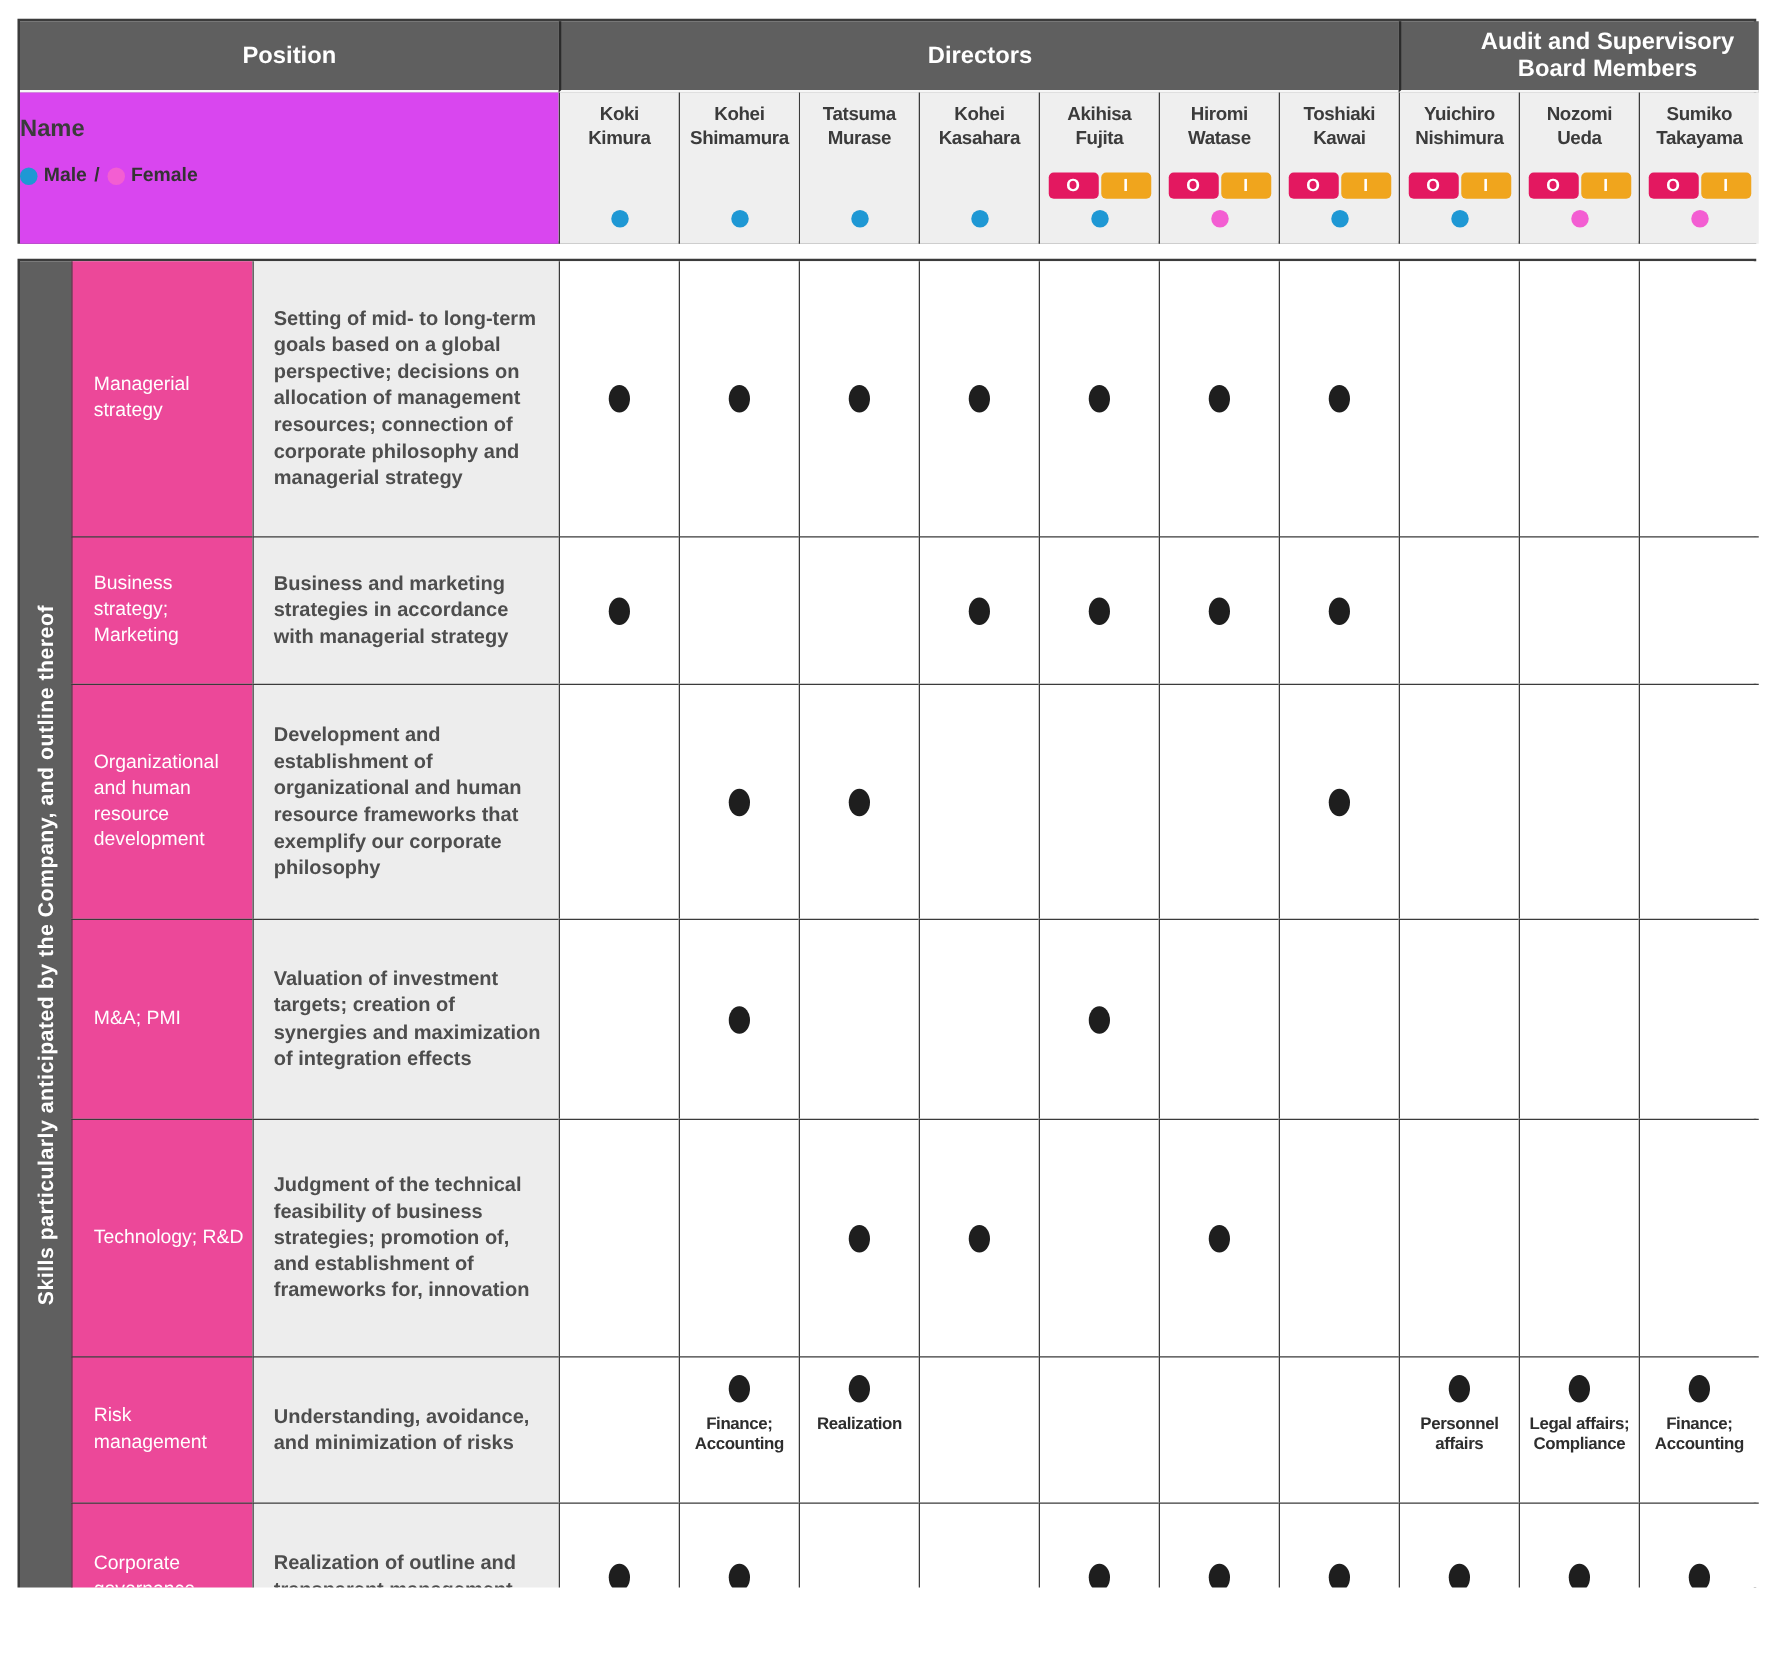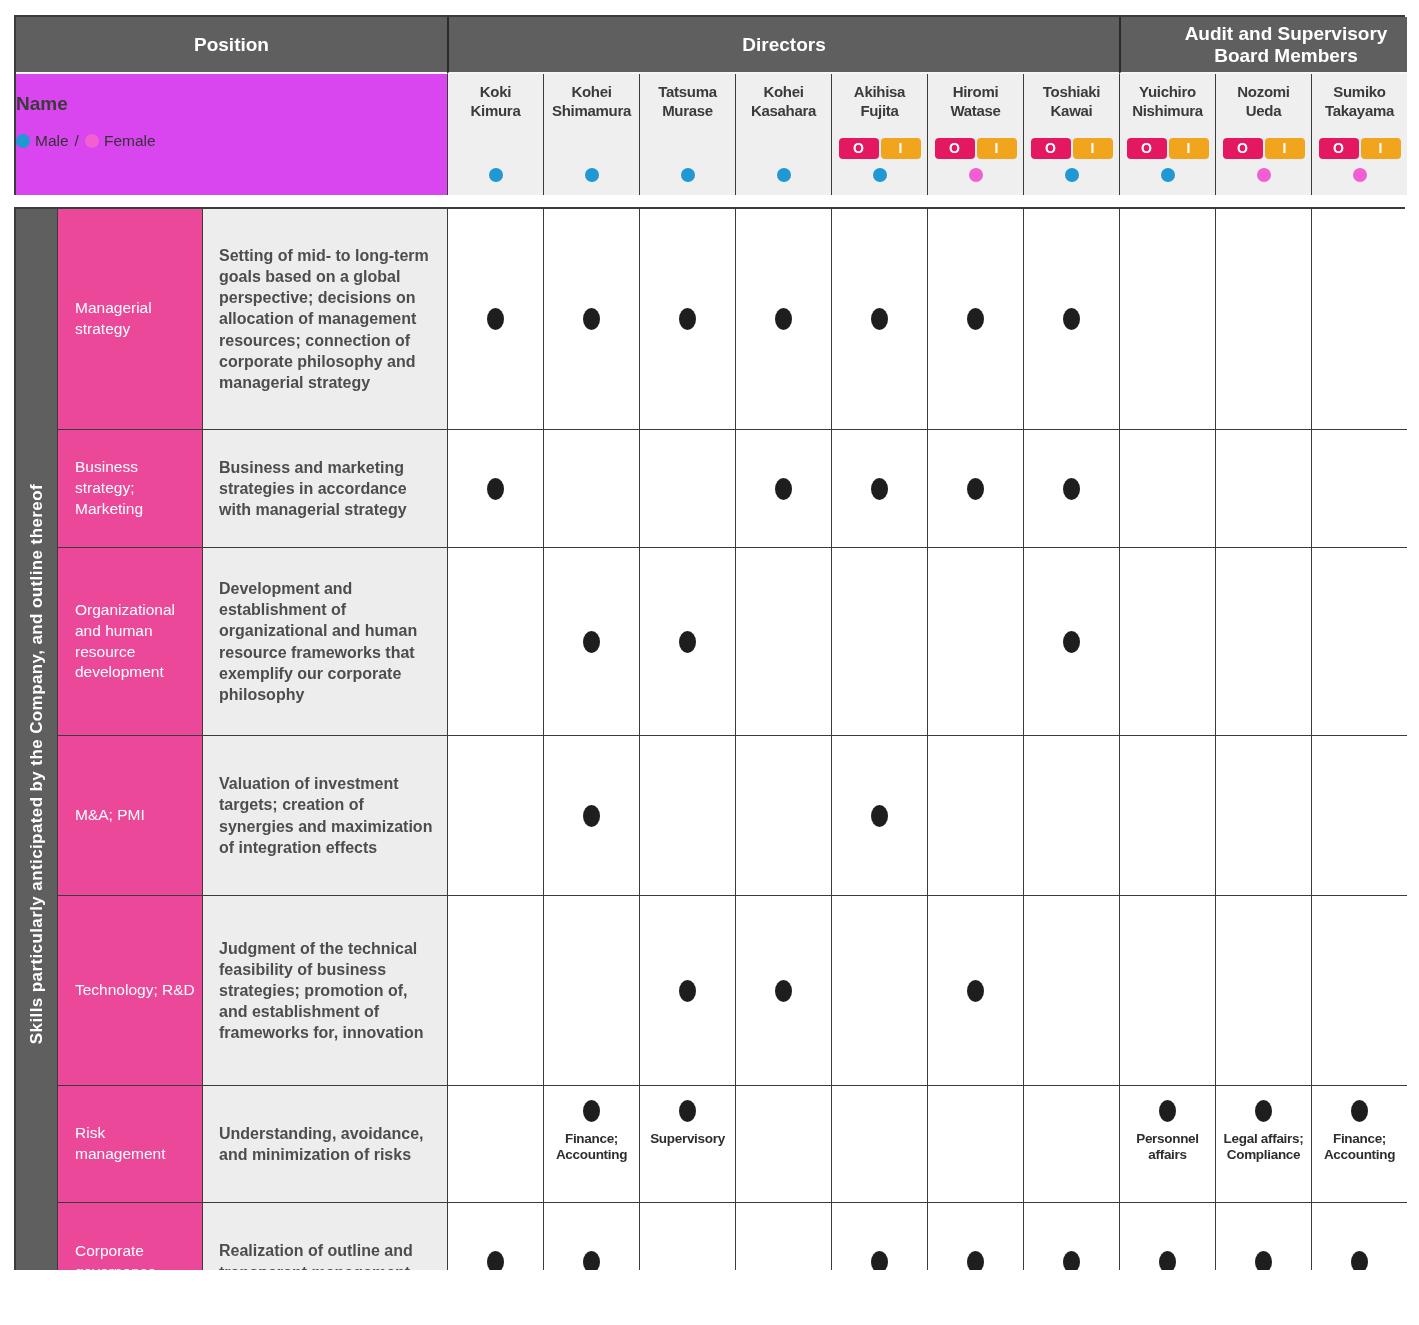--- a/index.html
+++ b/index.html
@@ -20,21 +20,21 @@
     background:#5f5f5f;color:#ffffff;display:flex;align-items:center;justify-content:center;
     font-weight:bold;font-size:19px;text-align:center;line-height:1.15;
     border-bottom:2px solid #f7f7f7;box-sizing:border-box;
   }
   .hdark.sep{border-left:2px solid #2b2b2b;}
   .name-cell{
     grid-column:1;grid-row:2;background:#d946ef;display:flex;flex-direction:column;
     align-items:flex-start;box-sizing:border-box;padding-top:19px;
   }
   .name-title{font-weight:bold;font-size:19px;color:#3b3b3b;}
-  .legend{display:flex;align-items:center;margin-top:17px;font-weight:normal;font-size:15.5px;color:#333;}
+  .legend{display:flex;align-items:center;margin-top:17px;font-weight:bold;font-size:15.5px;color:#333;}
   .legend .sep-txt{margin:0 6px;}
   .gdot{width:14px;height:14px;border-radius:50%;display:inline-block;margin-right:5px;}
   .gdot.male{background:#1f98d4;}
   .gdot.female{background:#f35ed2;}
   .pcell{
     background:#efefef;border-left:1px solid #3b3b3b;box-sizing:border-box;
     display:flex;flex-direction:column;align-items:center;grid-row:2;
   }
   .pname{
     height:52px;padding-top:9px;box-sizing:content-box;text-align:center;
@@ -362,21 +362,21 @@
       <div class="dcell bt" style="grid-area: 6 / 3;">
         <span>Understanding, avoidance, and minimization of risks</span>
       </div>
       <div class="mcell bt" style="grid-area: 6 / 4;"></div>
       <div class="mcell bt noted" style="grid-area: 6 / 5;">
         <div class="mdot"></div>
         <div class="note">Finance; Accounting</div>
       </div>
       <div class="mcell bt noted" style="grid-area: 6 / 6;">
         <div class="mdot"></div>
-        <div class="note">Supervisory</div>
+        <div class="note">Realization</div>
       </div>
       <div class="mcell bt" style="grid-area: 6 / 7;"></div>
       <div class="mcell bt" style="grid-area: 6 / 8;"></div>
       <div class="mcell bt" style="grid-area: 6 / 9;"></div>
       <div class="mcell bt" style="grid-area: 6 / 10;"></div>
       <div class="mcell bt noted" style="grid-area: 6 / 11;">
         <div class="mdot"></div>
         <div class="note">Personnel affairs</div>
       </div>
       <div class="mcell bt noted" style="grid-area: 6 / 12;">

